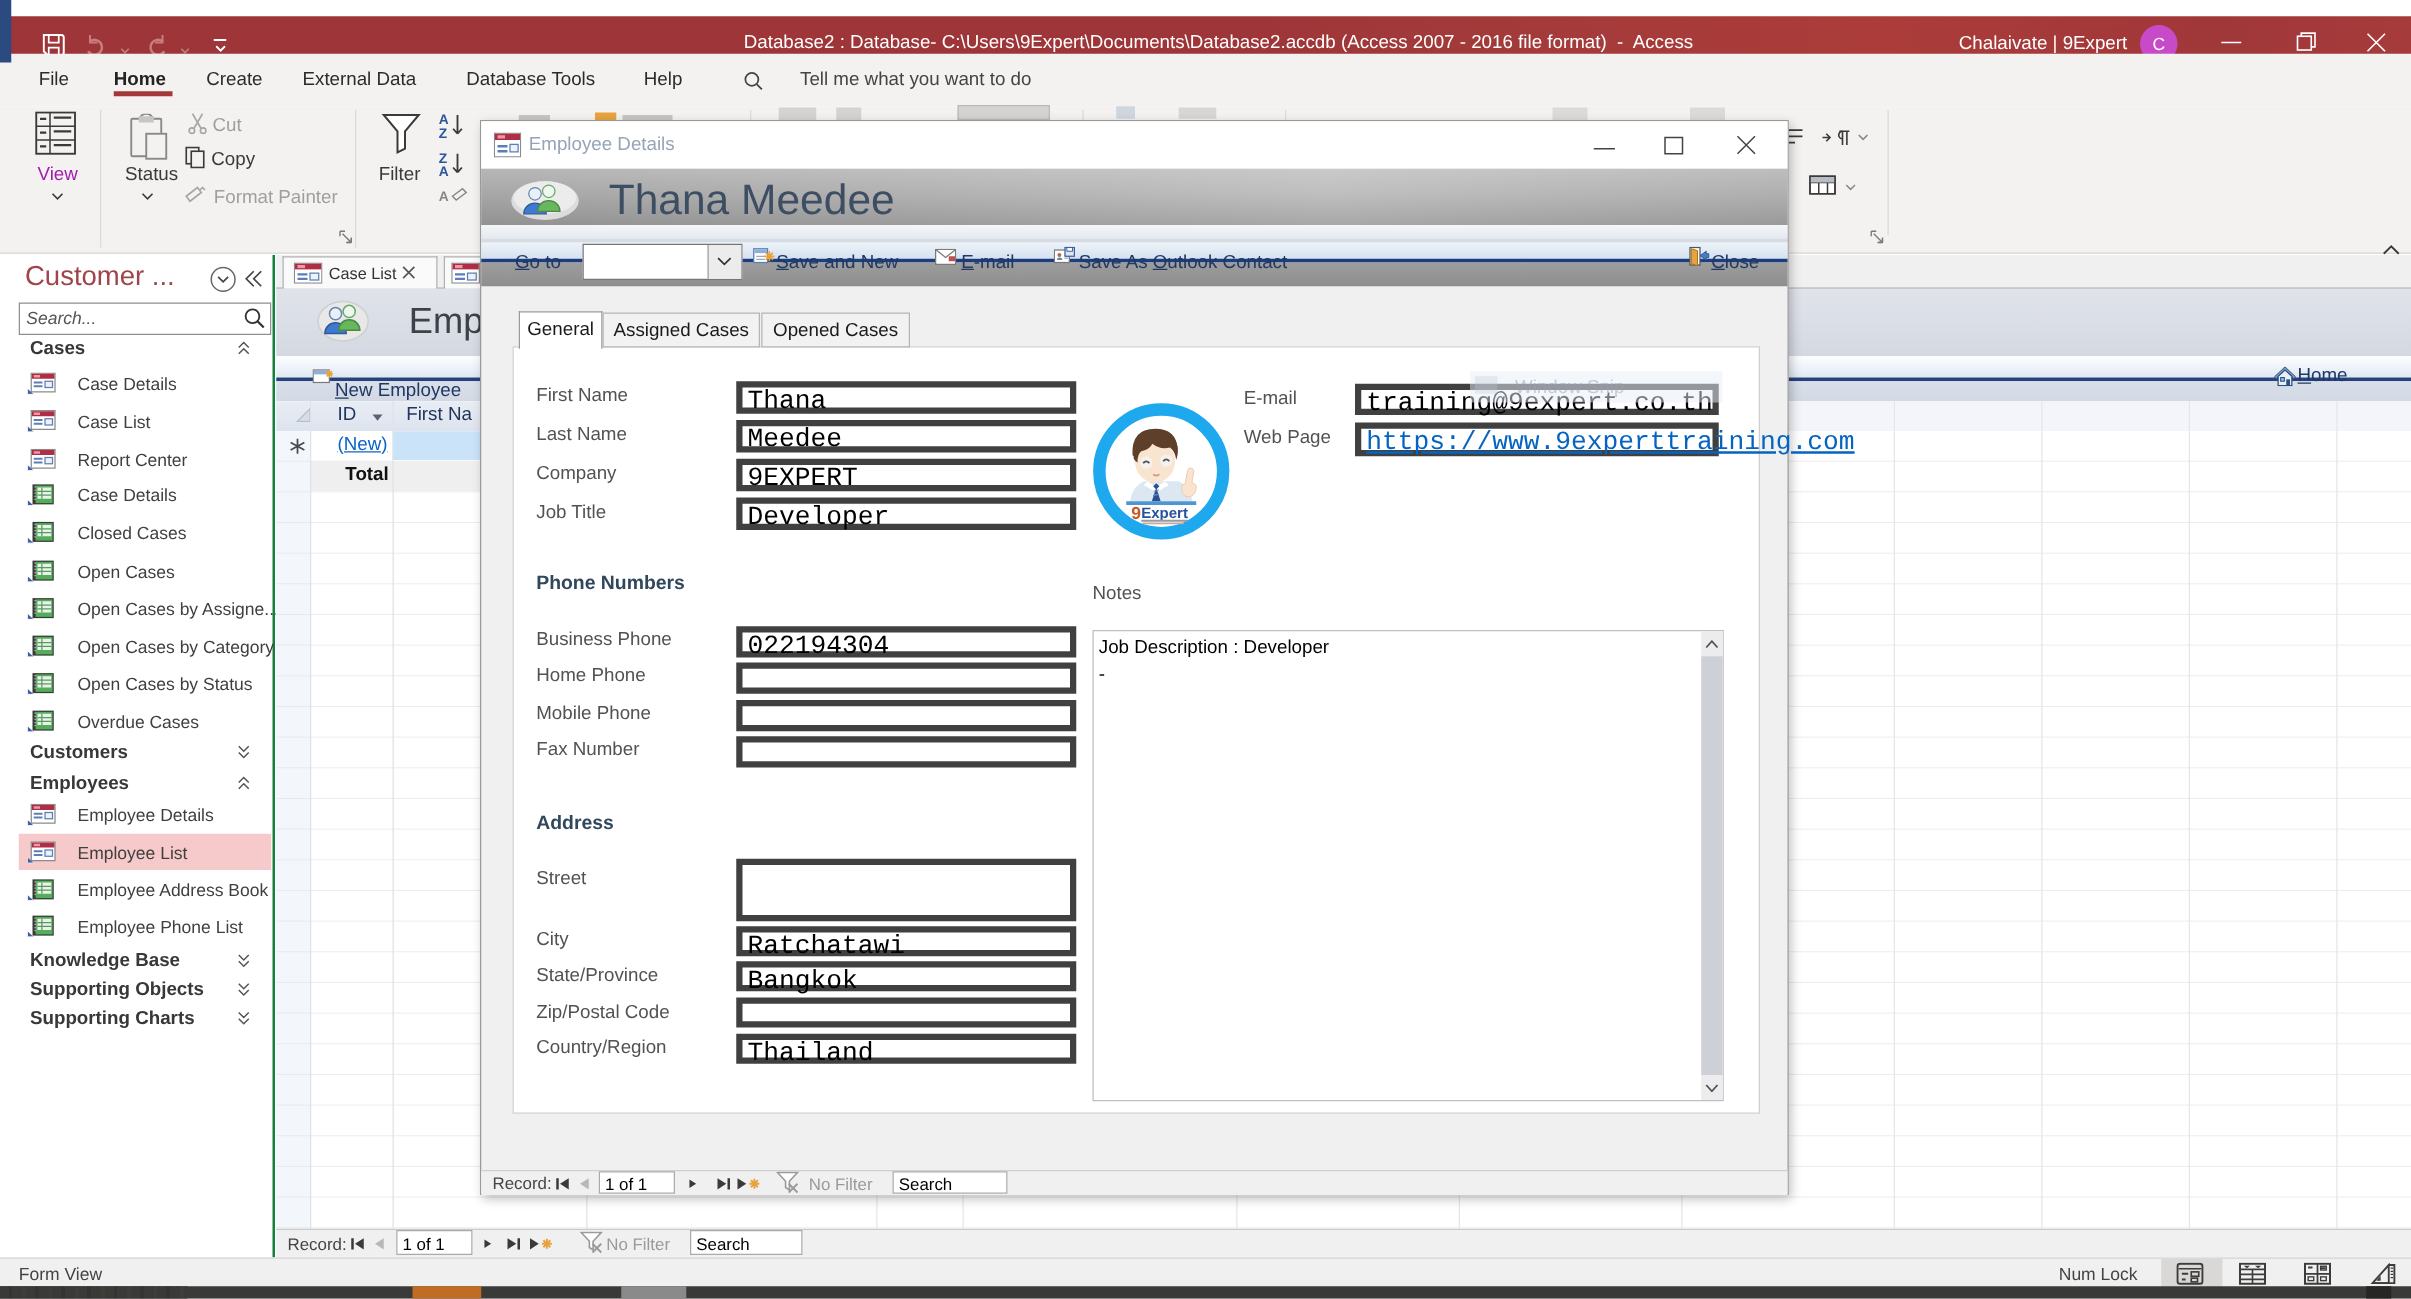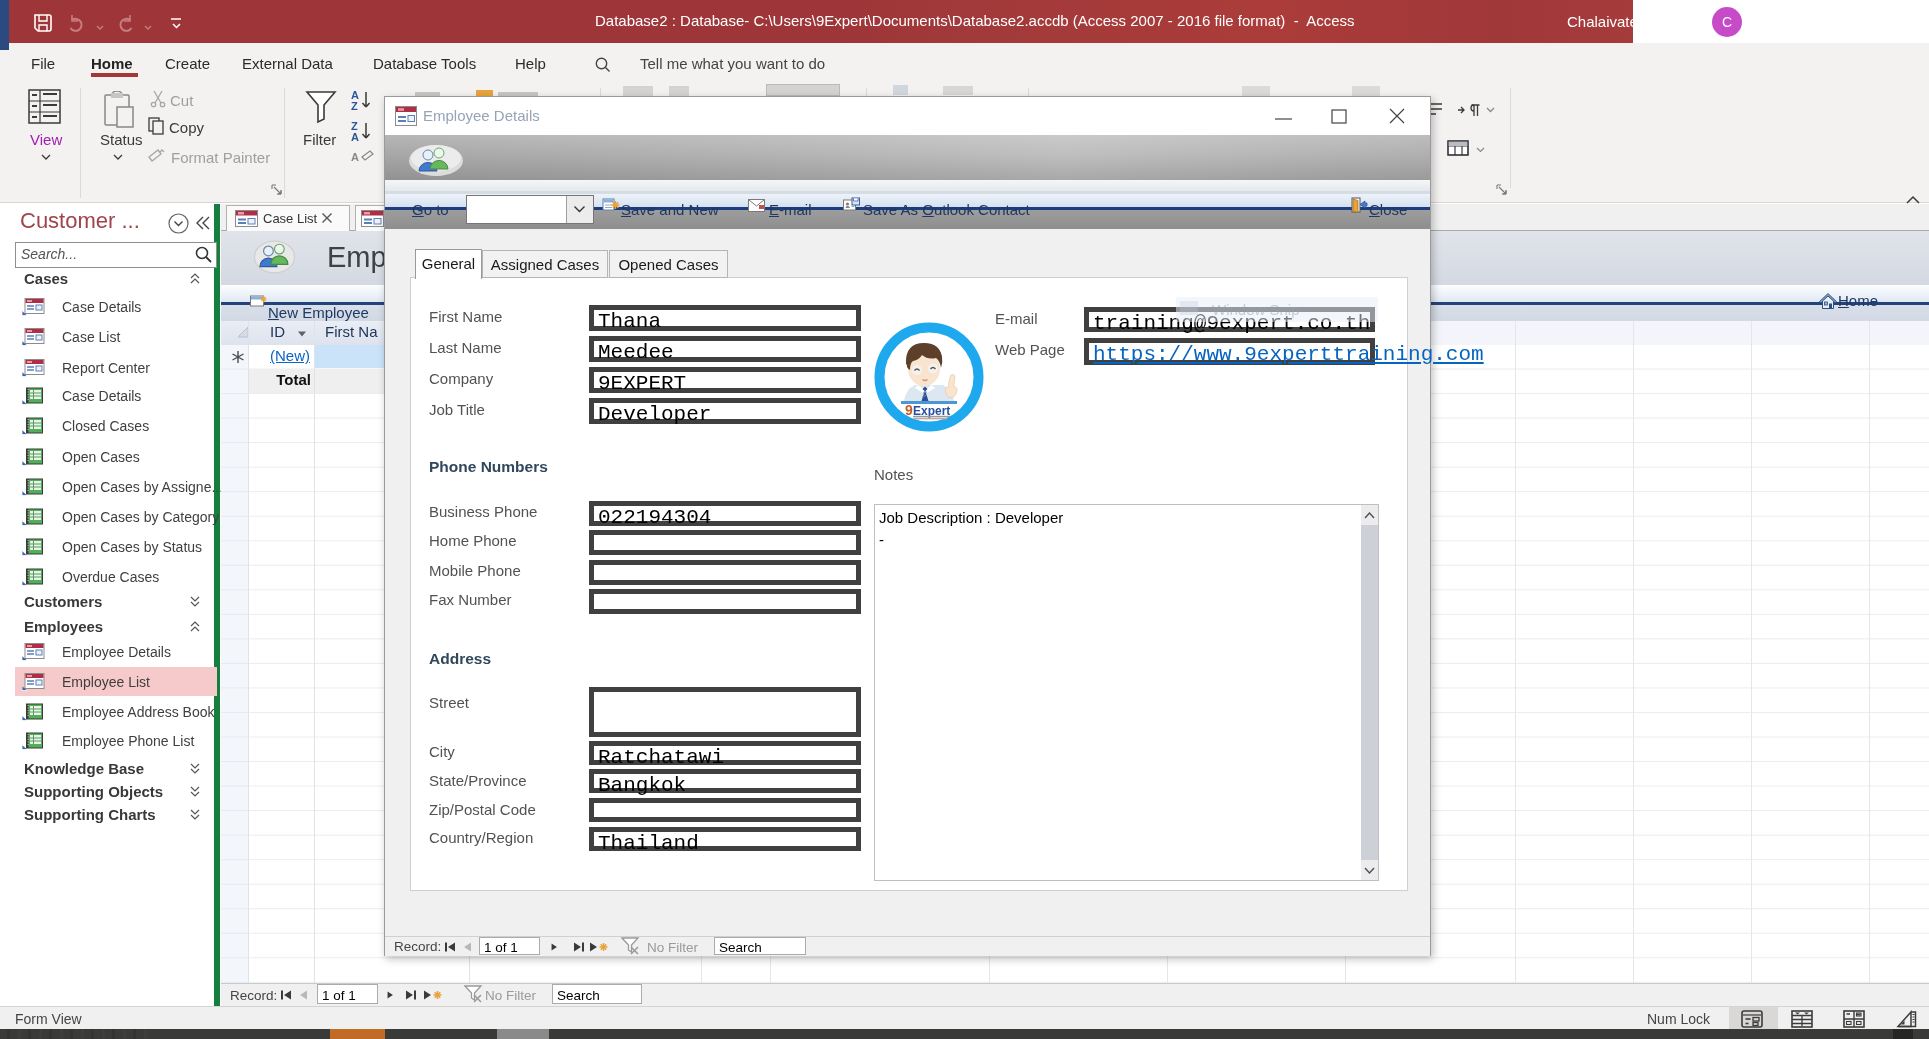--- a/index.html
+++ b/index.html
@@ -1,32 +1,32 @@
 <!DOCTYPE html>
 <html><head>
 <meta charset="utf-8">
 <style>
   * { margin:0; padding:0; box-sizing:border-box; }
   html,body { width:1929px; height:1039px; overflow:hidden; }
   #root { position:relative; width:1929px; height:1039px; font-family:"Liberation Sans", sans-serif; background:#fff; }
   .abs { position:absolute; }
   
-  #titlebar { position:absolute; left:0; top:0; width:1633px; height:43px; background:linear-gradient(90deg,#9e3538 0%,#9e3538 52%,#a33a3a 62%,#ab3c3a 78%,#a03739 92%,#a63b3b 100%); }
+  #titlebar { position:absolute; left:0; top:13px; width:1929px; height:43px; background:linear-gradient(90deg,#9e3538 0%,#9e3538 52%,#a33a3a 62%,#ab3c3a 78%,#a03739 92%,#a63b3b 100%); }
   #bluestrip { position:absolute; left:0; top:0; width:9px; height:50px; background:#2a4a80; z-index:5; }
   .ttxt { position:absolute; color:#fff; font-size:15px; white-space:nowrap; }
   
   #menurow { position:absolute; left:0; top:43px; width:1929px; height:42px; background:#f3f2f1; }
   .menu { position:absolute; top:12px; font-size:15px; color:#2b2b2b; white-space:nowrap; }
   
   #ribbon { position:absolute; left:0; top:85px; width:1929px; height:118px; background:#f3f2f1; border-bottom:1px solid #d8d6d4; }
   .rsep { position:absolute; top:3px; width:1px; height:110px; background:#dcdad8; }
   .rlbl { position:absolute; font-size:13px; color:#5c5a58; }
   .glbl { position:absolute; top:99px; font-size:13px; color:#5c5a58;margin-top:37px; }
   
-  #navpane { position:absolute; left:0; top:204px; width:220px; height:802px; background:#fff; border-right:6px solid #15803d; }
+  #navpane { position:absolute; left:0; top:204px; width:220px; height:802px; background:#fff; border-right:2px solid #15803d; }
   .nitem { position:absolute; left:62px; font-size:14px; color:#3f3f3f; white-space:nowrap; }
   .nhead { position:absolute; left:24px; font-size:15px; font-weight:bold; color:#383838; white-space:nowrap; }
   
   #main { position:absolute; left:221px; top:204px; width:1708px; height:802px; background:#fff; }
   
   #statusbar { position:absolute; left:0; top:1006px; width:1929px; height:23px; background:#f0f0f0; border-top:1px solid #d4d4d4; }
   
   #taskbar { position:absolute; left:0; top:1029px; width:1929px; height:10px; background:#3a3a38; }
   
   #dialog { position:absolute; left:384px; top:96px; width:1047px; height:860px; background:#f0f0f0; border:1px solid #9a9a9a; box-shadow:2px 3px 8px rgba(0,0,0,0.25); }
@@ -503,20 +503,21 @@
 
     <div class="abs" style="left:0;top:38px;width:1045px;height:44.5px;background:linear-gradient(180deg,rgba(255,255,255,0.22) 0%,rgba(255,255,255,0.05) 45%,rgba(0,0,0,0.10) 100%),linear-gradient(90deg,#a2a2a2 0%,#aeaeae 35%,#bbbbbb 65%,#ababab 100%)"></div>
     <svg class="abs" style="left:23px;top:47px" width="56" height="33" viewBox="0 0 56 33">
       <ellipse cx="28" cy="16.5" rx="27" ry="15.5" fill="#dcdcdc"></ellipse>
       <ellipse cx="28" cy="14" rx="25" ry="13" fill="#ececec"></ellipse>
       <circle cx="20" cy="11" r="5" fill="#e8f0fa" stroke="#6a86a8"></circle>
       <path d="M11 27 a9 8.5 0 0 1 18 0 z" fill="#3f7ad1" stroke="#2f5a9a"></path>
       <circle cx="31" cy="9" r="5" fill="#eef7ee" stroke="#6aa86a"></circle>
       <path d="M22 25 a9 8.5 0 0 1 18 0 z" fill="#67b75f" stroke="#4a8a44"></path>
     </svg>
+    <div class="abs" style="left:102px;top:44px;font-size:34px;color:#3d4d62">Thana Meedee</div>
 
     <div class="abs" style="left:0;top:82.5px;width:1045px;height:11.5px;background:linear-gradient(#f4f6f8,#e4e9ef)"></div>
     <div class="abs" style="left:0;top:94px;width:1045px;height:3px;background:#d6dce4"></div>
     <div class="abs" style="left:0;top:97px;width:1045px;height:13px;background:linear-gradient(#eef3f9,#d5e1f0)"></div>
     <div class="abs" style="left:0;top:110px;width:1045px;height:3px;background:#1d3e7e"></div>
     <div class="abs" style="left:0;top:113px;width:1045px;height:18.5px;background:linear-gradient(#9d9d9d,#8e8e8e)"></div>
     <div class="abs navy" style="left:27px;top:104px;font-size:15px"><u>G</u>o to</div>
     <div class="abs" style="left:81px;top:98px;width:128px;height:29px;background:#fff;border:1px solid #767676"></div>
     <div class="abs" style="left:181px;top:99px;width:27px;height:27px;background:#ececec;border-left:1px solid #a0a0a0"></div>
     <svg class="abs" style="left:188px;top:108px" width="13" height="9" viewBox="0 0 13 9">

